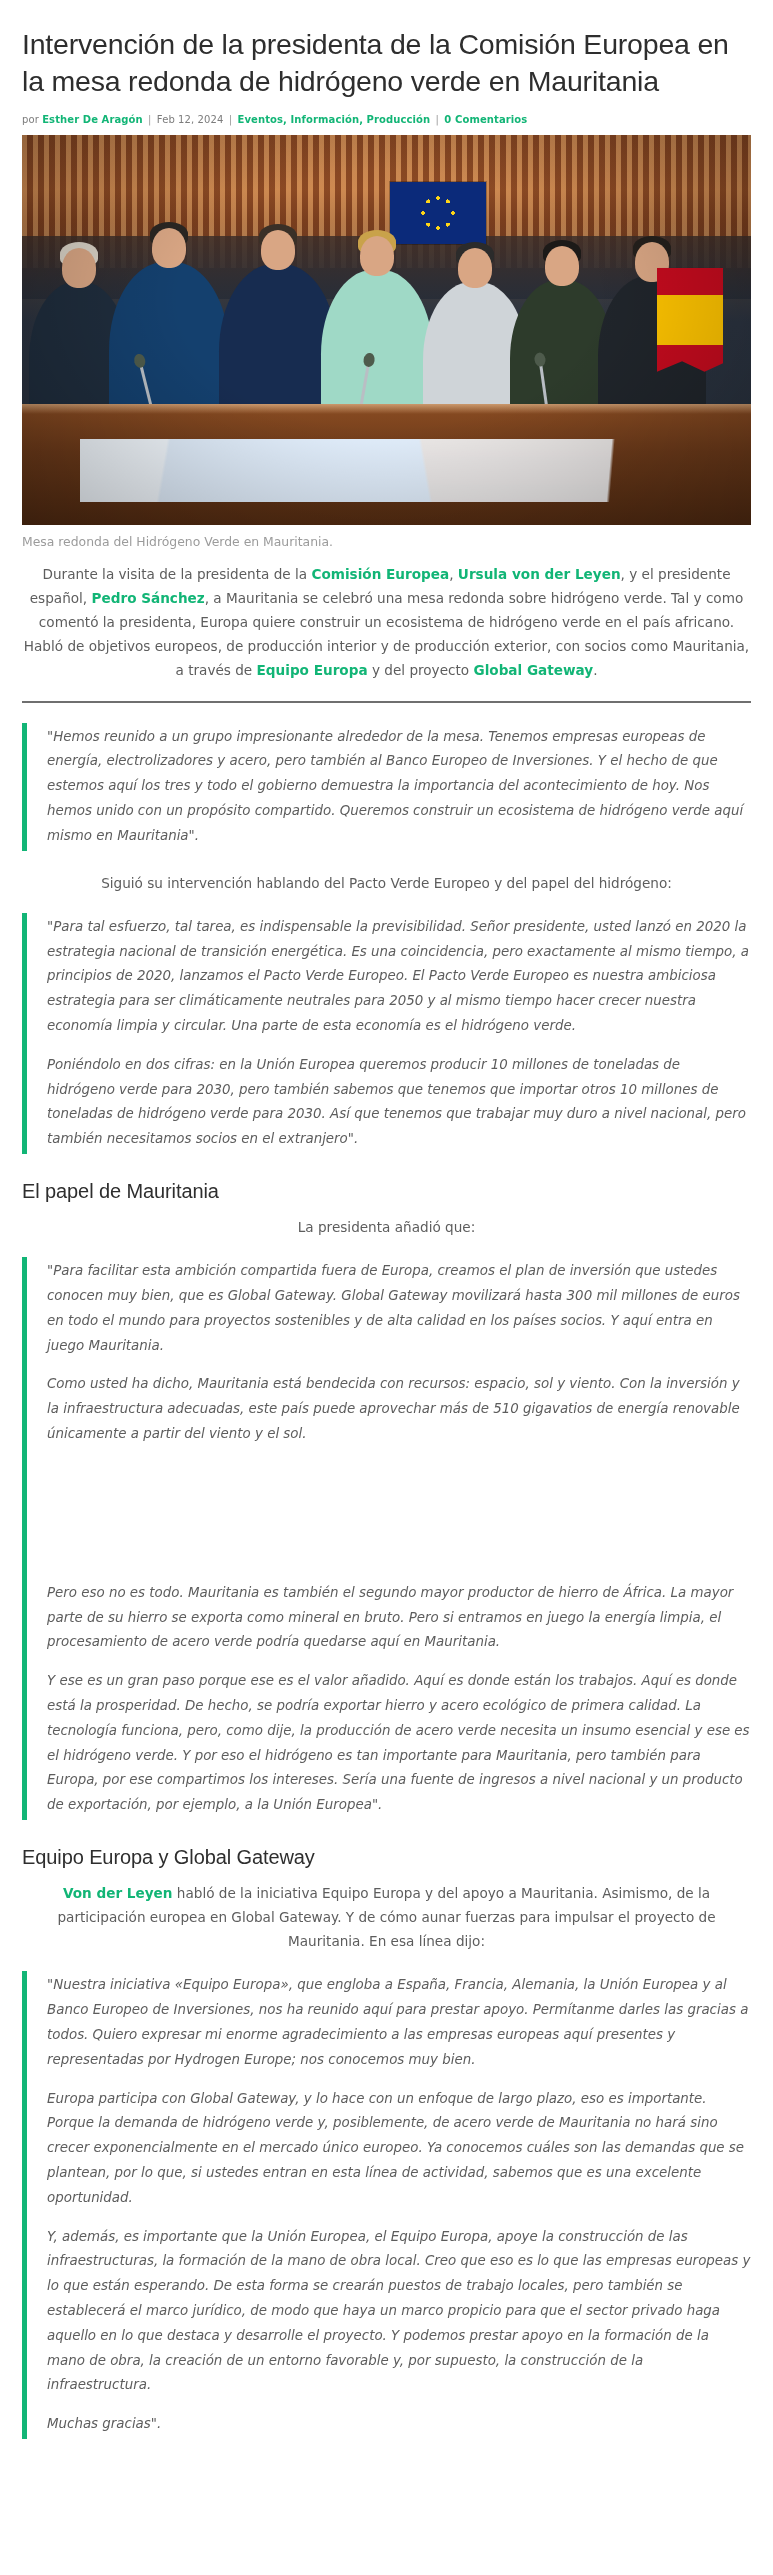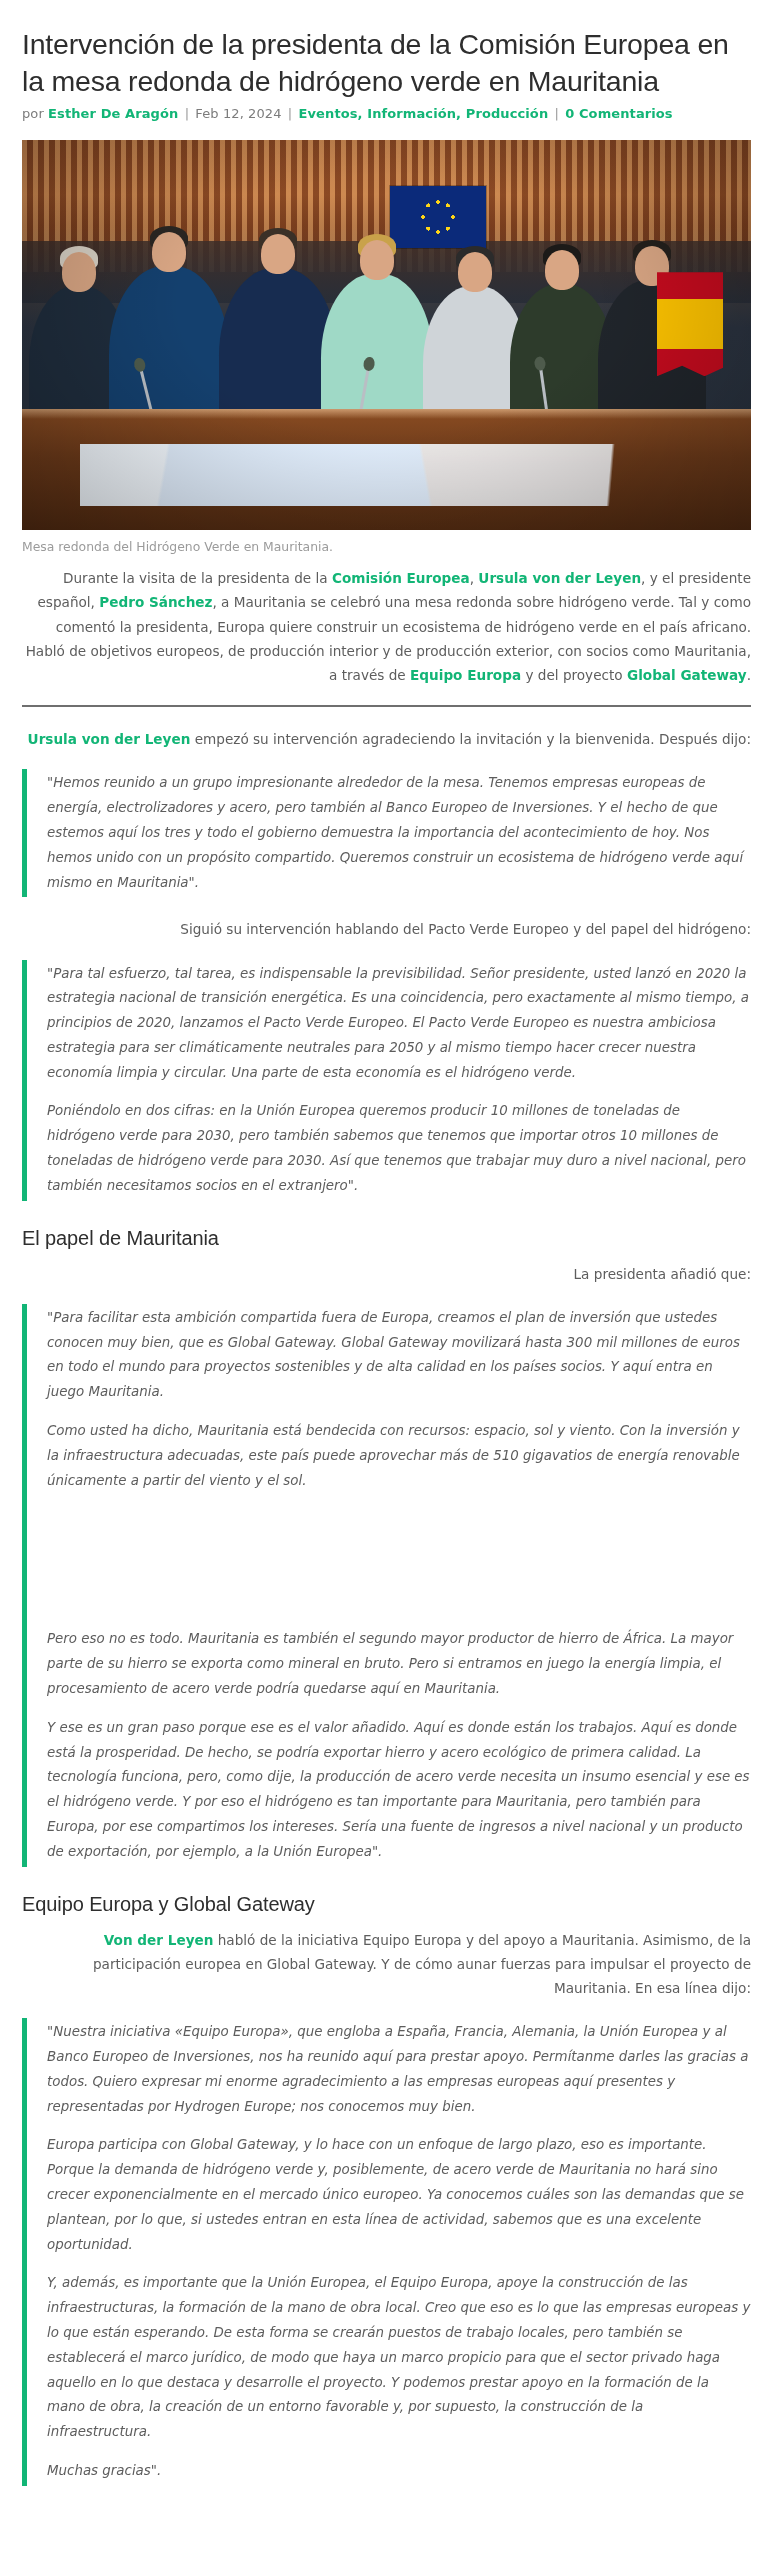--- a/index.html
+++ b/index.html
@@ -21,29 +21,29 @@
   }
 
   
   .post-title {
     font-family: "Liberation Sans", "DejaVu Sans", sans-serif;
     font-size: 28.5px;
     line-height: 1.30;
     font-weight: 400;
     letter-spacing: -0.2px;
     color: #2e2e2e;
-    margin: 0 0 4px 0;
+    margin: 0 0 12px 0;
   }
 
   
   .byline {
-    font-size: 13px;
+    font-size: 10px;
     line-height: 1.5;
     color: #7c7c7c;
-    margin: 0 0 16px 0;
+    margin: 0 0 8px 0;
     letter-spacing: 0.1px;
   }
   .byline .sep { color: #9a9a9a; padding: 0 2px; }
   .byline a, .link-green {
     color: #12b576;
     text-decoration: none;
     font-weight: 700;
   }
 
   
@@ -172,21 +172,21 @@
     margin: 6px 0 10px 0;
     line-height: 1.5;
   }
 
   
   p.body {
     font-size: 13.6px;
     line-height: 1.78;
     color: #5d5d5d;
     margin: 0 0 18px 0;
-    text-align: right;
+    text-align: center;
   }
   p.body b, .bold-green {
     color: #12b576;
     font-weight: 700;
   }
   .rule {
     border: 0;
     border-top: 2px solid #6f6f6f;
     margin: 16px 0 20px 0;
   }
@@ -279,21 +279,20 @@
       <div class="vignette"></div>
     </div>
   </div>
 
   <div class="caption">Mesa redonda del Hidrógeno Verde en Mauritania.</div>
 
   <p class="body"><span>Durante la visita de la presidenta de la </span><b>Comisión Europea</b><span>, </span><b>Ursula von der Leyen</b><span>, y el presidente español, </span><b>Pedro Sánchez</b><span>, a Mauritania se celebró una mesa redonda sobre hidrógeno verde. Tal y como comentó la presidenta, Europa quiere construir un ecosistema de hidrógeno verde en el país africano. Habló de objetivos europeos, de producción interior y de producción exterior, con socios como Mauritania, a través de </span><b>Equipo Europa</b><span> y del proyecto </span><b>Global Gateway</b><span>.</span></p>
 
   <hr class="rule">
 
-  <p class="body"><b>Ursula von der Leyen</b><span> empezó su intervención agradeciendo la invitación y la bienvenida. Después dijo:</span></p>
 
   <blockquote>
     <p>"Hemos reunido a un grupo impresionante alrededor de la mesa. Tenemos empresas europeas de energía, electrolizadores y acero, pero también al Banco Europeo de Inversiones. Y el hecho de que estemos aquí los tres y todo el gobierno demuestra la importancia del acontecimiento de hoy. Nos hemos unido con un propósito compartido. Queremos construir un ecosistema de hidrógeno verde aquí mismo en Mauritania".</p>
   </blockquote>
 
   <p class="body">Siguió su intervención hablando del Pacto Verde Europeo y del papel del hidrógeno:</p>
 
   <blockquote>
     <p>"Para tal esfuerzo, tal tarea, es indispensable la previsibilidad. Señor presidente, usted lanzó en 2020 la estrategia nacional de transición energética. Es una coincidencia, pero exactamente al mismo tiempo, a principios de 2020, lanzamos el Pacto Verde Europeo. El Pacto Verde Europeo es nuestra ambiciosa estrategia para ser climáticamente neutrales para 2050 y al mismo tiempo hacer crecer nuestra economía limpia y circular. Una parte de esta economía es el hidrógeno verde.</p>
     <p>Poniéndolo en dos cifras: en la Unión Europea queremos producir 10 millones de toneladas de hidrógeno verde para 2030, pero también sabemos que tenemos que importar otros 10 millones de toneladas de hidrógeno verde para 2030. Así que tenemos que trabajar muy duro a nivel nacional, pero también necesitamos socios en el extranjero".</p>

